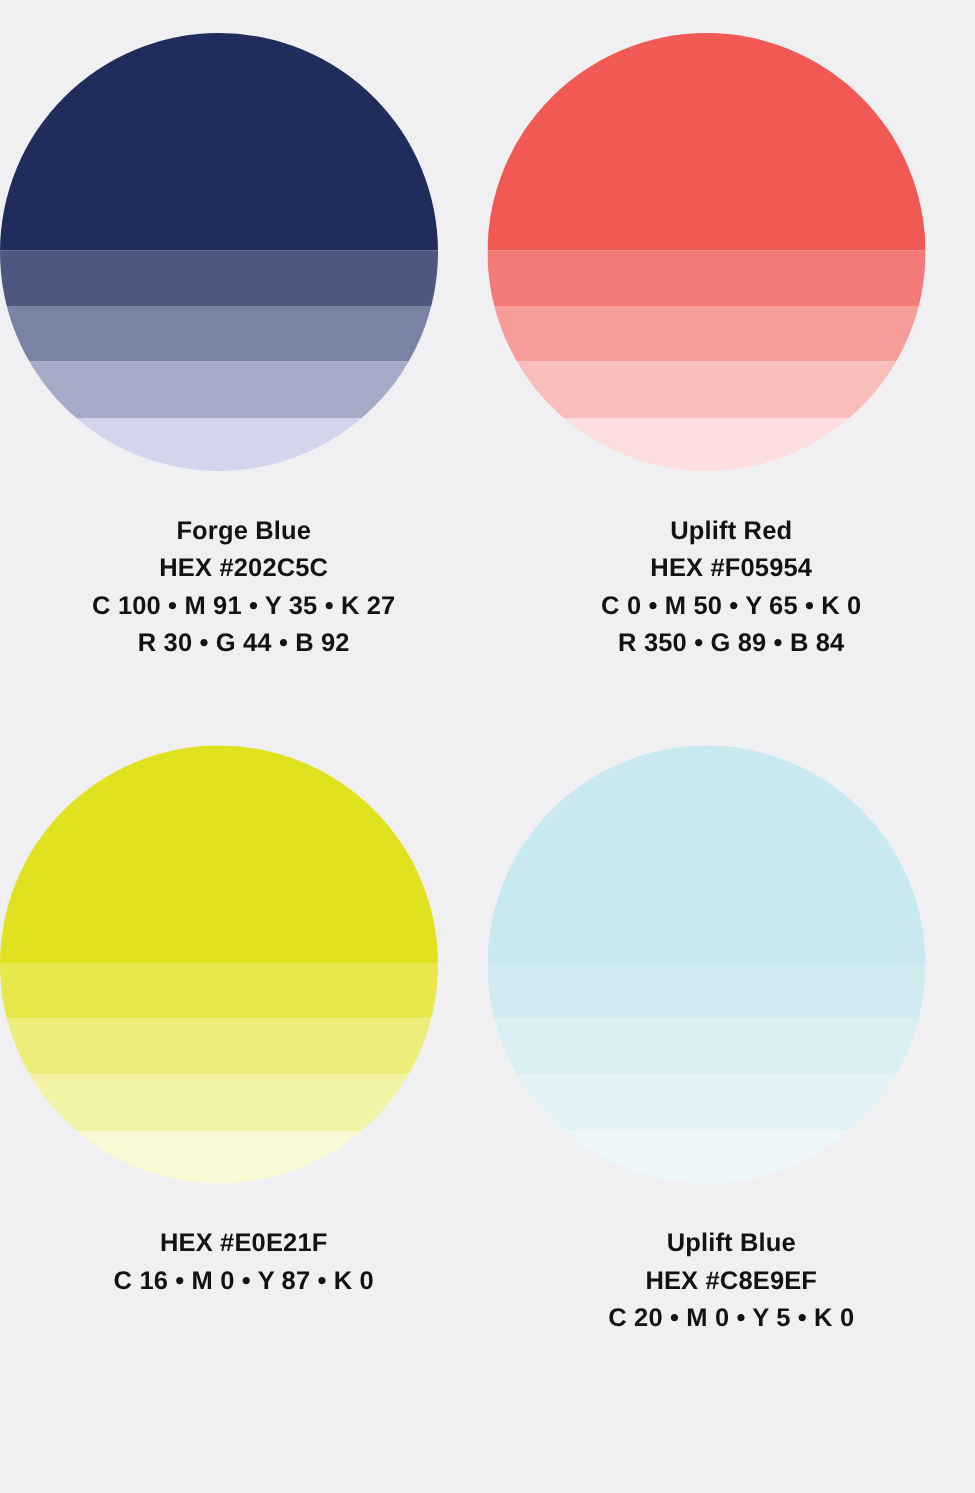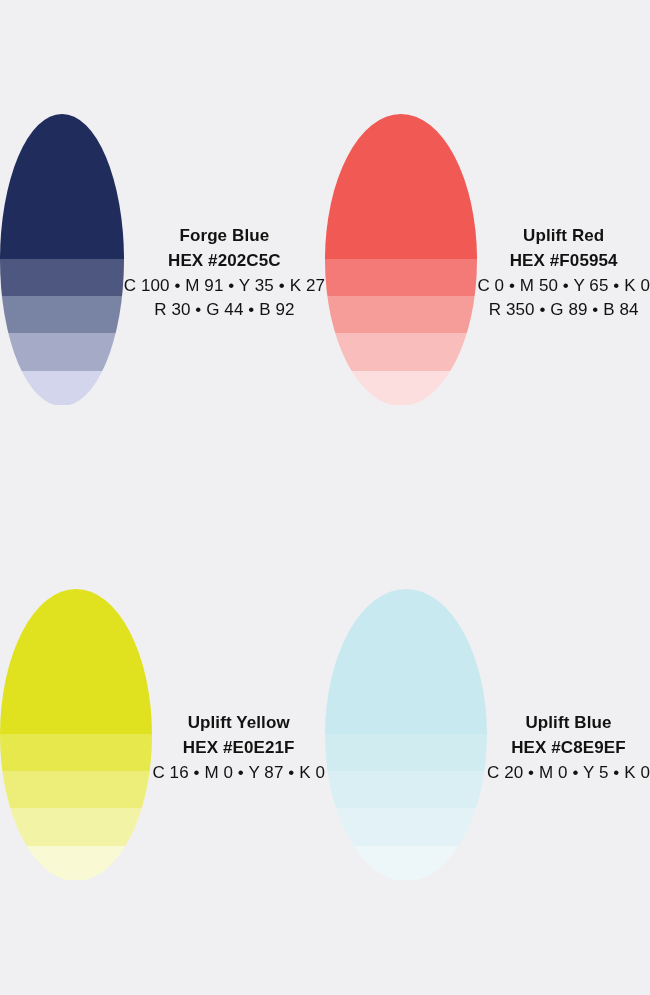--- a/index.html
+++ b/index.html
@@ -19,22 +19,21 @@
     height: 995px;
     display: grid;
     grid-template-columns: 325px 325px;
     grid-template-rows: 475px 475px;
     padding-top: 22px;
     box-sizing: border-box;
   }
 
   .swatch-card {
     display: flex;
-    flex-direction: row;
-    align-items: center;
+    flex-direction: column;
   }
 
   .swatch-circle {
     width: 292px;
     height: 292px;
     border-radius: 50%;
     overflow: hidden;
     display: flex;
     flex-direction: column;
     position: relative;
@@ -63,21 +62,21 @@
 
   .swatch-hex {
     font-size: 17px;
     font-weight: bold;
     letter-spacing: 0.1px;
   }
 
   .swatch-cmyk,
   .swatch-rgb {
     font-size: 17px;
-    font-weight: normal;
+    font-weight: bold;
     letter-spacing: 0.1px;
     white-space: nowrap;
   }
 </style>
 </head>
 <body style="background-color: rgb(240, 240, 242);">
 
 <div class="palette-grid">
 
   <div class="swatch-card">
@@ -114,21 +113,20 @@
 
   <div class="swatch-card">
     <div class="swatch-circle">
       <div class="band band-1" style="background-color: rgb(224, 226, 31);"></div>
       <div class="band band-2" style="background-color: rgb(230, 232, 76);"></div>
       <div class="band band-3" style="background-color: rgb(237, 238, 121);"></div>
       <div class="band band-4" style="background-color: rgb(243, 243, 166);"></div>
       <div class="band band-5" style="background-color: rgb(249, 249, 211);"></div>
     </div>
     <div class="swatch-caption">
-      <div class="swatch-name">Uplift Yellow</div>
       <div class="swatch-hex">HEX #E0E21F</div>
       <div class="swatch-cmyk">C 16 • M 0 • Y 87 • K 0</div>
     </div>
   </div>
 
   <div class="swatch-card">
     <div class="swatch-circle">
       <div class="band band-1" style="background-color: rgb(200, 233, 239);"></div>
       <div class="band band-2" style="background-color: rgb(209, 236, 241);"></div>
       <div class="band band-3" style="background-color: rgb(218, 239, 243);"></div>

